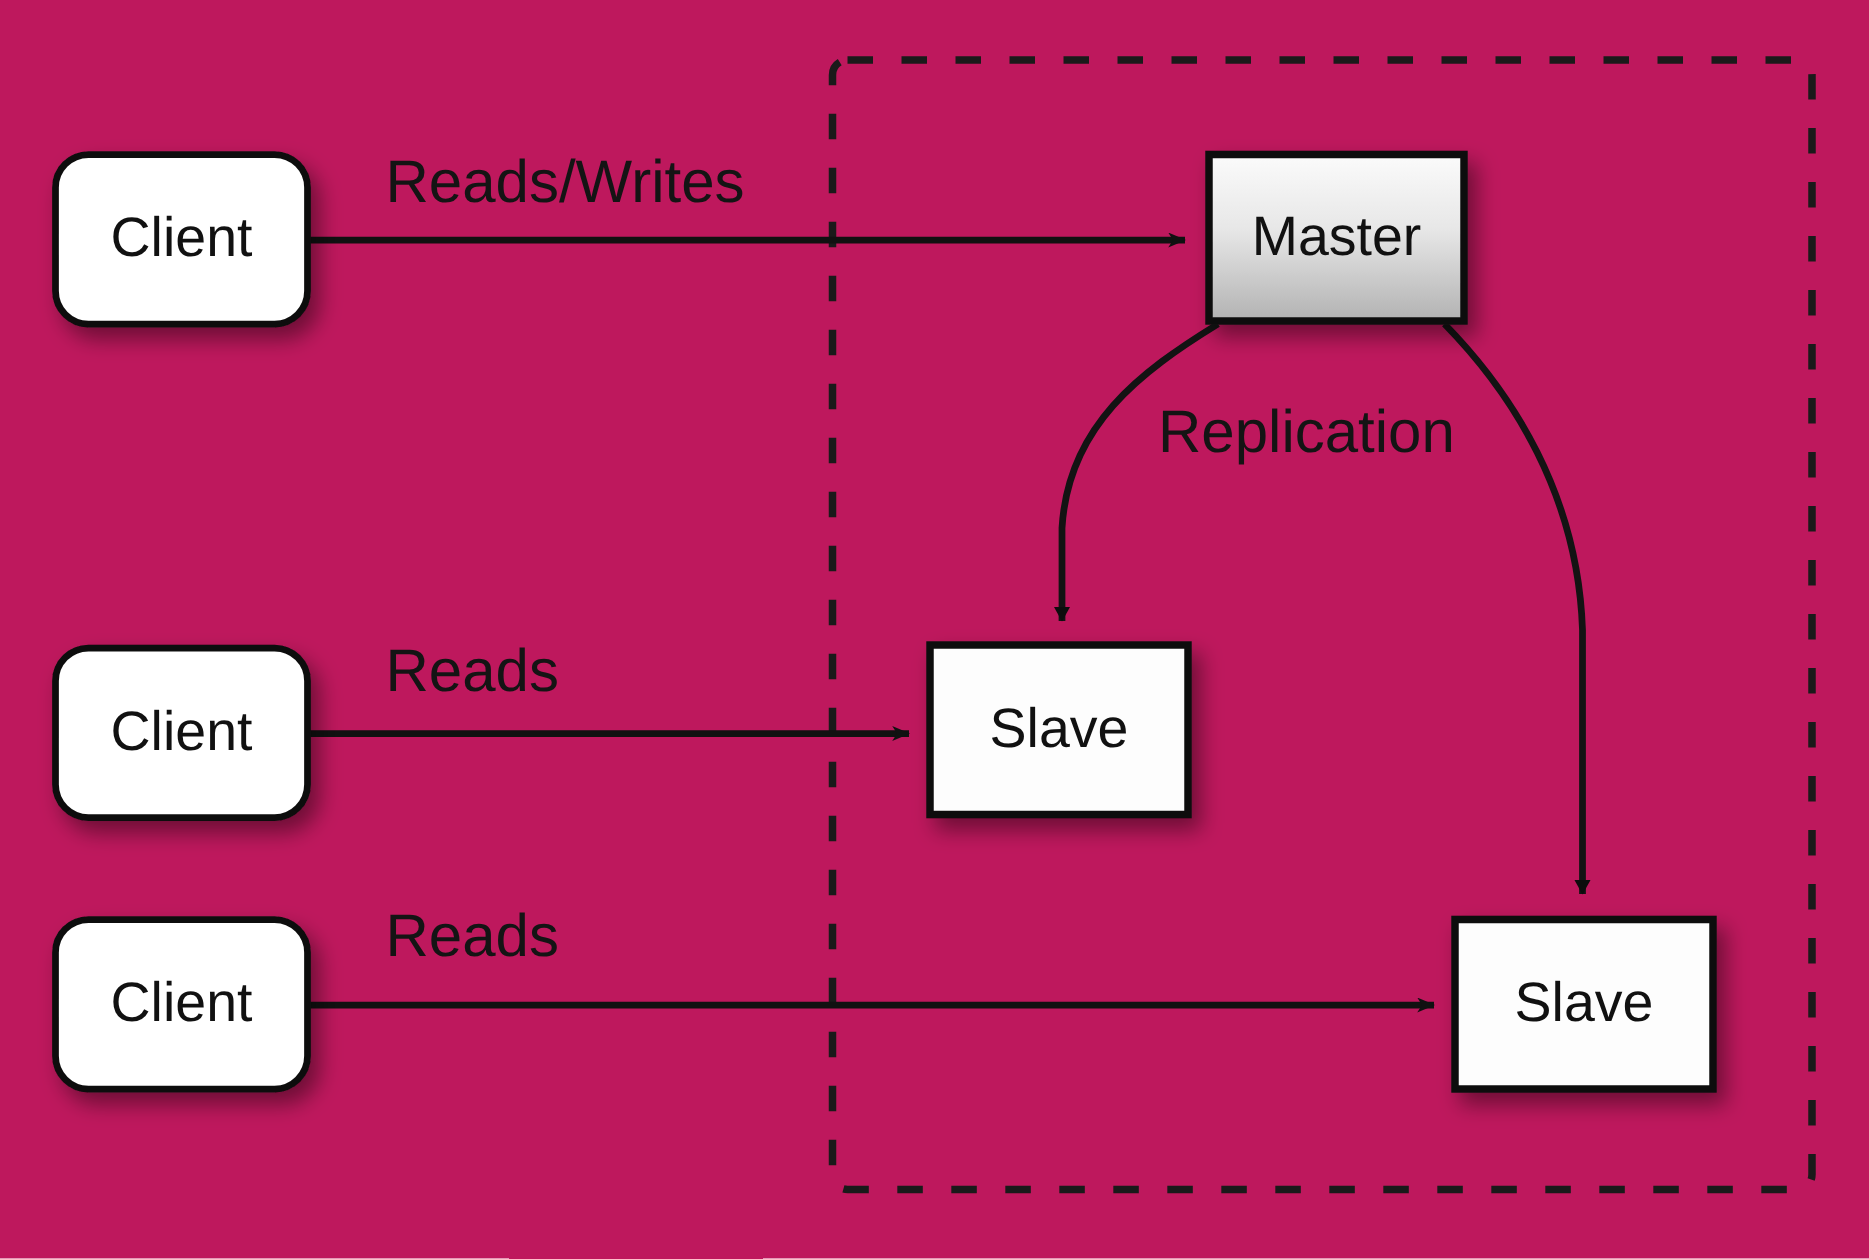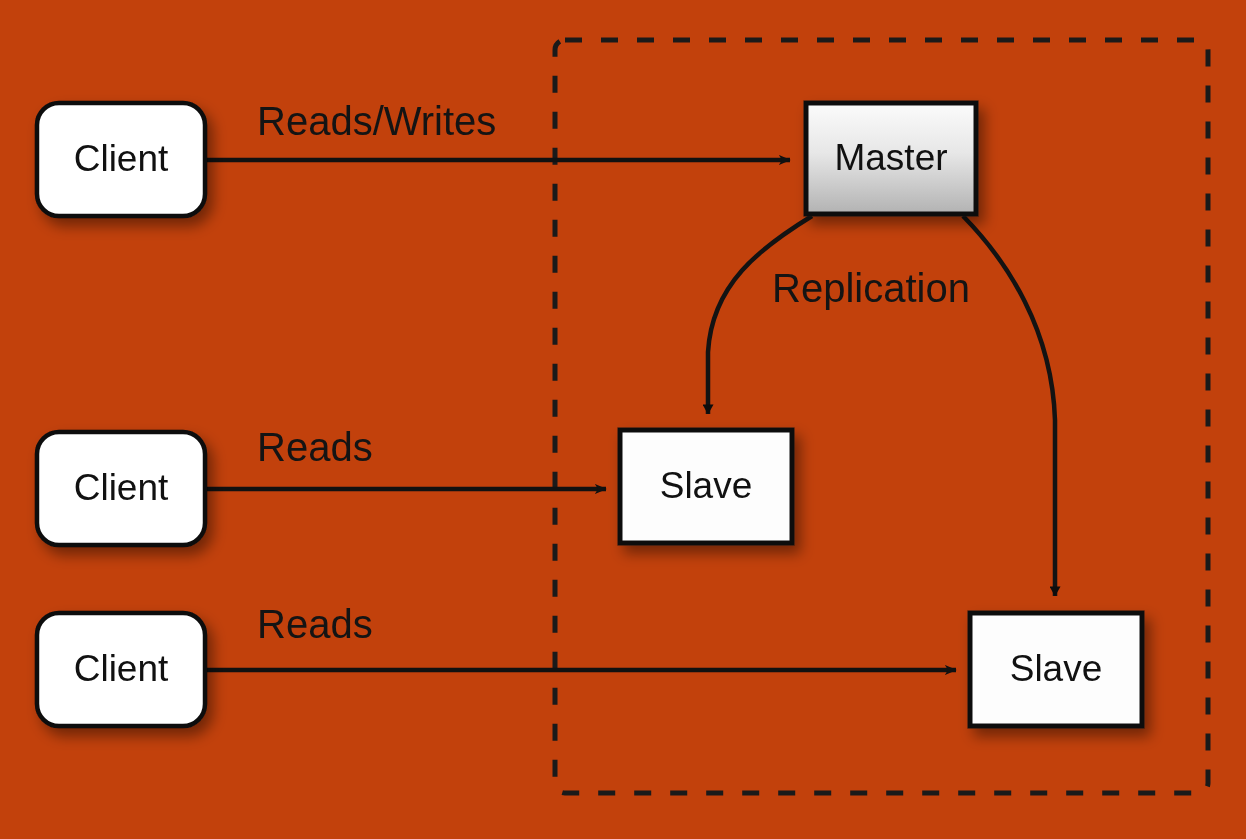--- a/index.html
+++ b/index.html
@@ -7,21 +7,21 @@
     padding: 0;
     background: #ffffff;
   }
   body {
     font-family: "Liberation Sans", sans-serif;
   }
   #diagram-root {
     position: relative;
     width: 1246px;
     height: 839px;
-    background: #c2410c;
+    background: #be185d;
     overflow: hidden;
   }
   #diagram-svg {
     position: absolute;
     left: 0;
     top: 0;
     width: 1246px;
     height: 839px;
     display: block;
   }

